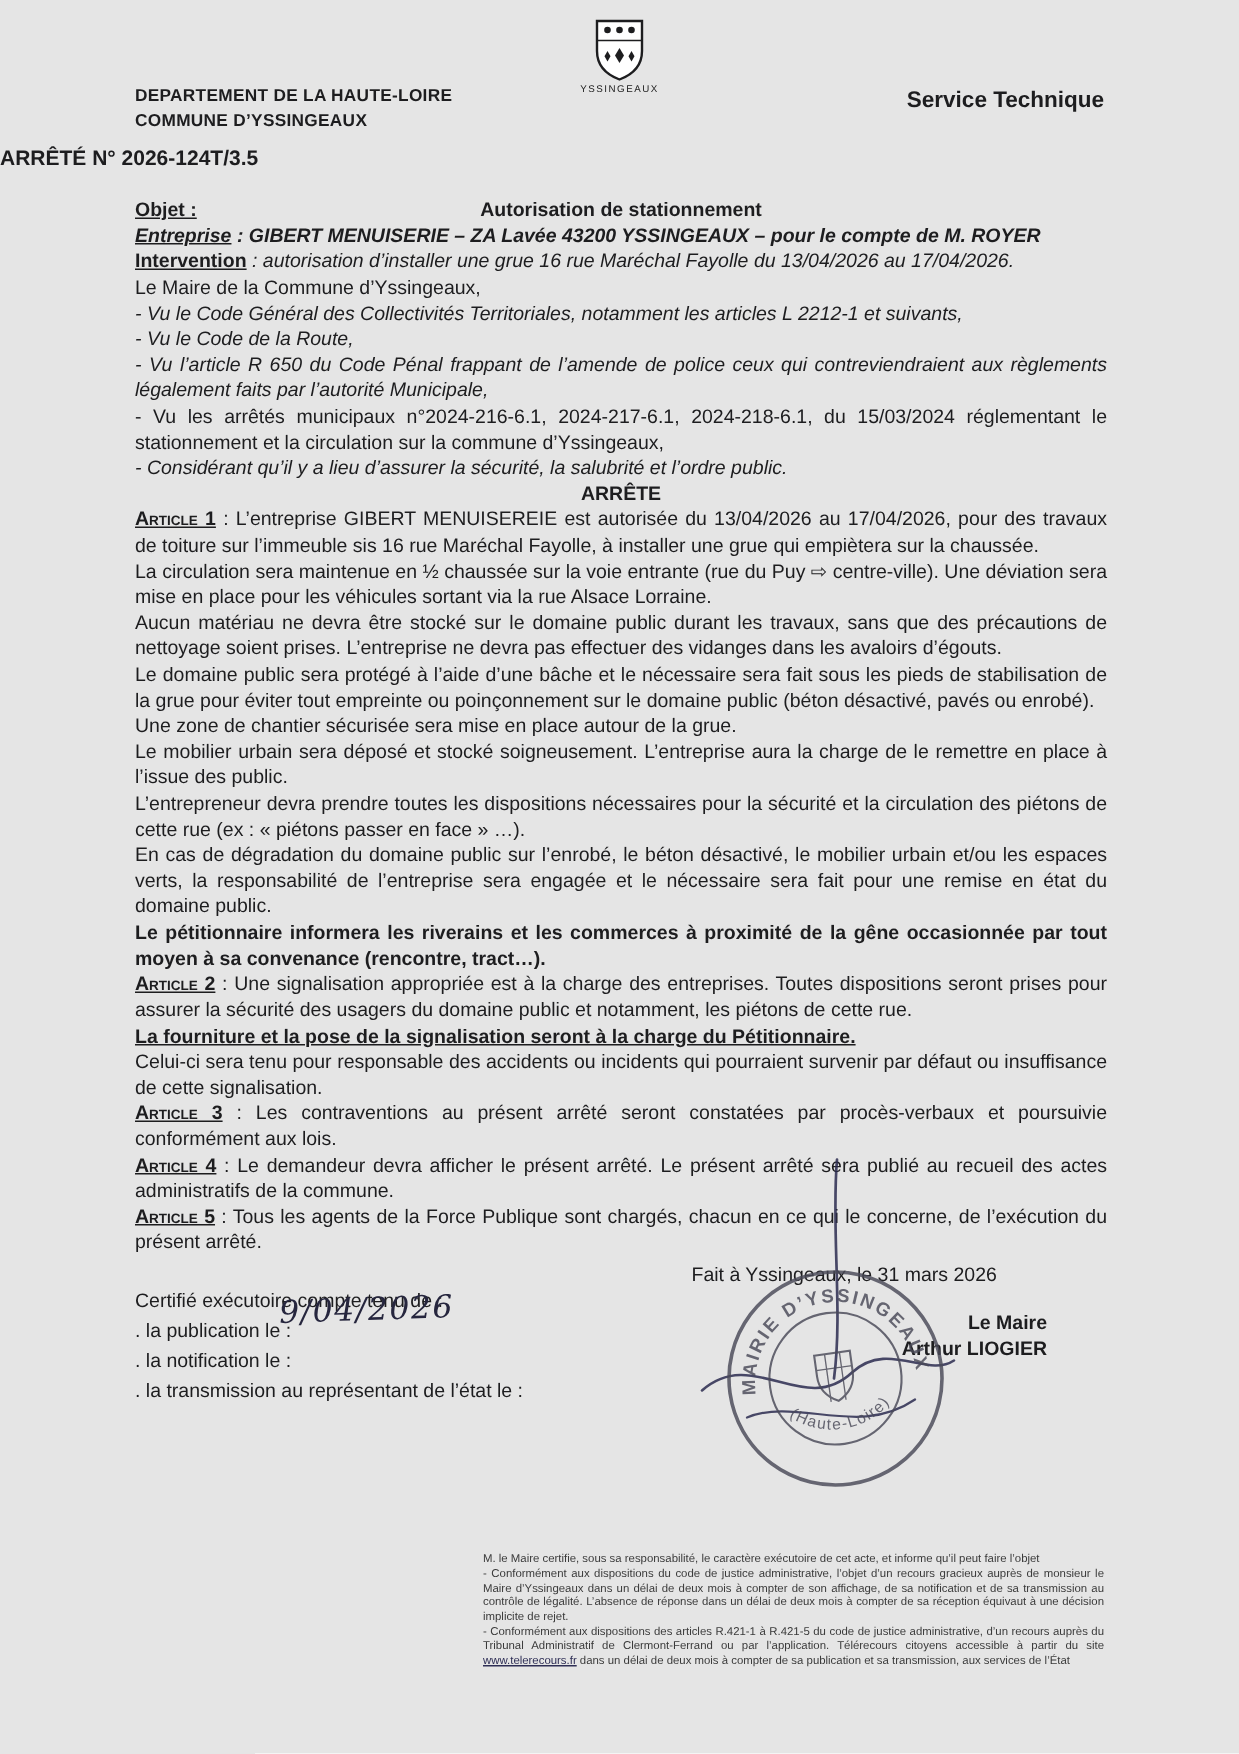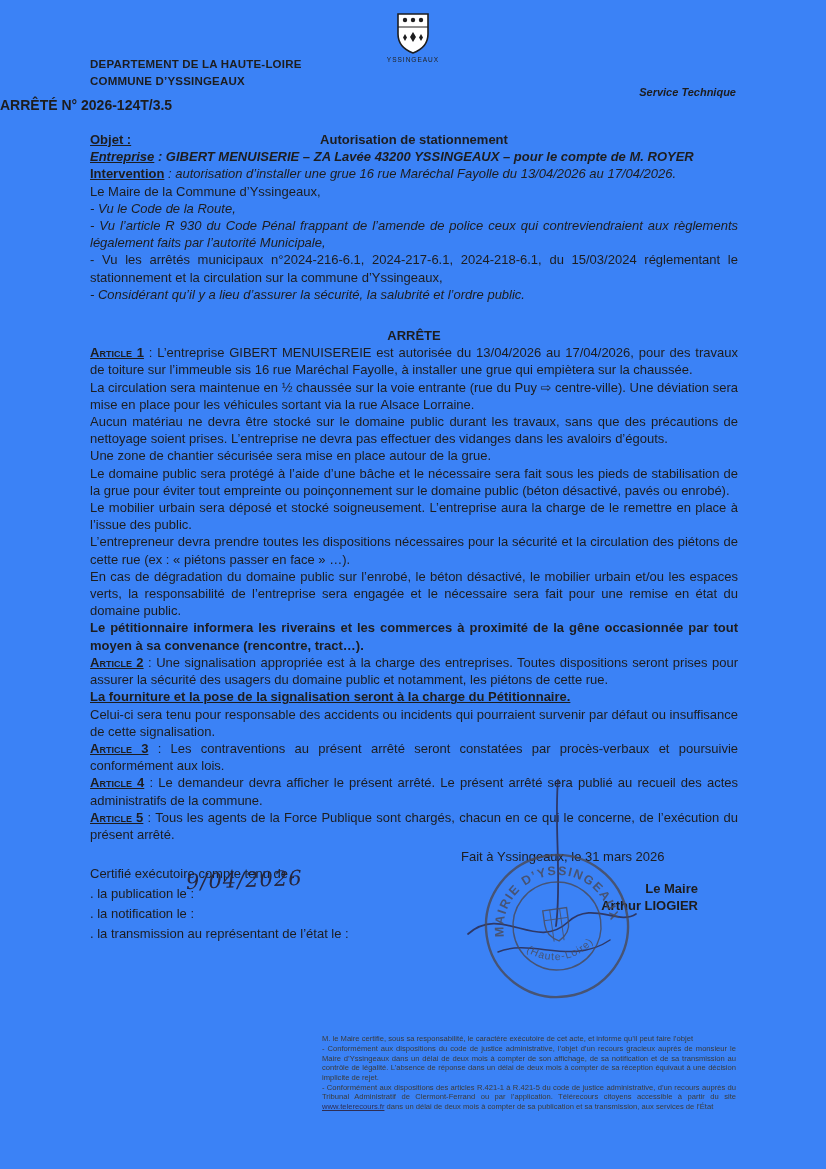--- a/index.html
+++ b/index.html
@@ -1,38 +1,38 @@
 <!DOCTYPE html>
 <html><head>
 <meta charset="utf-8">
 <style>
   html,body { margin:0; padding:0; background:#ffffff; }
   .page {
-    position:relative; width:826px; height:1169px; background:#3b82f6;
+    position:relative; width:826px; height:1169px; background:#e5e5e5;
     font-family:"Liberation Sans", sans-serif; color:#1d1d1f; overflow:hidden;
   }
   
   .dept { position:absolute; left:90px; top:56px; font-weight:bold; font-size:11.5px; line-height:17px; letter-spacing:.2px; }
   .logo { position:absolute; left:0; right:0; top:12px; text-align:center; }
   .logo svg { display:block; margin:0 auto; }
   .logo-caption { font-size:6.5px; letter-spacing:1px; margin-top:2px; color:#222; }
-  .service { position:absolute; right:90px; top:86px; font-weight:bold; font-size:11px;font-style:italic; }
+  .service { position:absolute; right:90px; top:58px; font-weight:bold; font-size:15px; }
   .doc-title { position:absolute; left:0; right:0; top:97px; font-weight:bold; font-size:14px; }
   
   .content { position:absolute; left:90px; width:648px; top:131px; font-size:13px; line-height:17.2px; z-index:2; }
   .content p { margin:0; }
   .just { text-align:justify; }
   .bold { font-weight:bold; }
   .italic { font-style:italic; }
   .u { text-decoration:underline; }
   .objet-row { position:relative; text-align:center; font-weight:bold; }
   .objet-label { position:absolute; left:0; text-decoration:underline; }
   .entreprise { font-weight:bold; font-style:italic; }
   .art { font-weight:bold; font-variant:small-caps; text-decoration:underline; }
-  .decree-heading { text-align:center; font-weight:bold;margin-top:24px; }
+  .decree-heading { text-align:center; font-weight:bold; }
   
   .closing { position:relative; height:130px; margin-top:5px; }
   .fait { position:absolute; left:371px; top:0; }
   .cert-intro { position:absolute; left:0; top:17px; }
   .cert-pub { position:absolute; left:0; top:37px; }
   .cert-notif { position:absolute; left:0; top:57px; }
   .cert-trans { position:absolute; left:0; top:77px; }
   .handwritten { position:absolute; left:96px; top:24px; font-family:"DejaVu Serif", serif; font-style:italic;
                  font-size:21px; color:#26263e; transform:rotate(-2deg); letter-spacing:1px; }
   .sign-block { position:absolute; left:428px; top:32px; width:180px; text-align:right; line-height:17px;font-weight:bold; }
@@ -77,32 +77,33 @@
     <div class="objet-row">
       <span class="objet-label">Objet :</span>
       <span>Autorisation de stationnement</span>
     </div>
 
     <p class="entreprise just"><span class="u">Entreprise</span><span> : GIBERT MENUISERIE – ZA Lavée 43200 YSSINGEAUX – pour le compte de M. ROYER</span></p>
 
     <p class="just"><span class="bold u">Intervention</span><span class="italic"> : autorisation d’installer une grue 16 rue Maréchal Fayolle du 13/04/2026 au 17/04/2026.</span></p>
 
     <p>Le Maire de la Commune d’Yssingeaux,</p>
+    <p class="italic just">- Vu le Code Général des Collectivités Territoriales, notamment les articles L 2212-1 et suivants,</p>
     <p class="italic">- Vu le Code de la Route,</p>
-    <p class="italic just">- Vu l’article R 930 du Code Pénal frappant de l’amende de police ceux qui contreviendraient aux règlements légalement faits par l’autorité Municipale,</p>
+    <p class="italic just">- Vu l’article R 650 du Code Pénal frappant de l’amende de police ceux qui contreviendraient aux règlements légalement faits par l’autorité Municipale,</p>
     <p class="just">- Vu les arrêtés municipaux n°2024-216-6.1, 2024-217-6.1, 2024-218-6.1, du 15/03/2024 réglementant le stationnement et la circulation sur la commune d’Yssingeaux,</p>
     <p class="italic">- Considérant qu’il y a lieu d’assurer la sécurité, la salubrité et l’ordre public.</p>
 
     <div class="decree-heading">ARRÊTE</div>
 
     <p class="just"><span class="art">Article 1</span><span> : L’entreprise GIBERT MENUISEREIE est autorisée du 13/04/2026 au 17/04/2026, pour des travaux de toiture sur l’immeuble sis 16 rue Maréchal Fayolle, à installer une grue qui empiètera sur la chaussée.</span></p>
     <p class="just">La circulation sera maintenue en ½ chaussée sur la voie entrante (rue du Puy ⇨ centre-ville). Une déviation sera mise en place pour les véhicules sortant via la rue Alsace Lorraine.</p>
     <p class="just">Aucun matériau ne devra être stocké sur le domaine public durant les travaux, sans que des précautions de nettoyage soient prises. L’entreprise ne devra pas effectuer des vidanges dans les avaloirs d’égouts.</p>
+    <p class="just">Le domaine public sera protégé à l’aide d’une bâche et le nécessaire sera fait sous les pieds de stabilisation de la grue pour éviter tout empreinte ou poinçonnement sur le domaine public (béton désactivé, pavés ou enrobé).</p>
     <p class="just">Une zone de chantier sécurisée sera mise en place autour de la grue.</p>
-    <p class="just">Le domaine public sera protégé à l’aide d’une bâche et le nécessaire sera fait sous les pieds de stabilisation de la grue pour éviter tout empreinte ou poinçonnement sur le domaine public (béton désactivé, pavés ou enrobé).</p>
     <p class="just">Le mobilier urbain sera déposé et stocké soigneusement. L’entreprise aura la charge de le remettre en place à l’issue des public.</p>
     <p class="just">L’entrepreneur devra prendre toutes les dispositions nécessaires pour la sécurité et la circulation des piétons de cette rue (ex : « piétons passer en face » …).</p>
     <p class="just">En cas de dégradation du domaine public sur l’enrobé, le béton désactivé, le mobilier urbain et/ou les espaces verts, la responsabilité de l’entreprise sera engagée et le nécessaire sera fait pour une remise en état du domaine public.</p>
     <p class="just bold">Le pétitionnaire informera les riverains et les commerces à proximité de la gêne occasionnée par tout moyen à sa convenance (rencontre, tract…).</p>
 
     <p class="just"><span class="art">Article 2</span><span> : Une signalisation appropriée est à la charge des entreprises. Toutes dispositions seront prises pour assurer la sécurité des usagers du domaine public et notamment, les piétons de cette rue.</span></p>
     <p class="bold u">La fourniture et la pose de la signalisation seront à la charge du Pétitionnaire.</p>
     <p class="just">Celui-ci sera tenu pour responsable des accidents ou incidents qui pourraient survenir par défaut ou insuffisance de cette signalisation.</p>
 
     <p class="just"><span class="art">Article 3</span><span> : Les contraventions au présent arrêté seront constatées par procès-verbaux et poursuivie conformément aux lois.</span></p>

